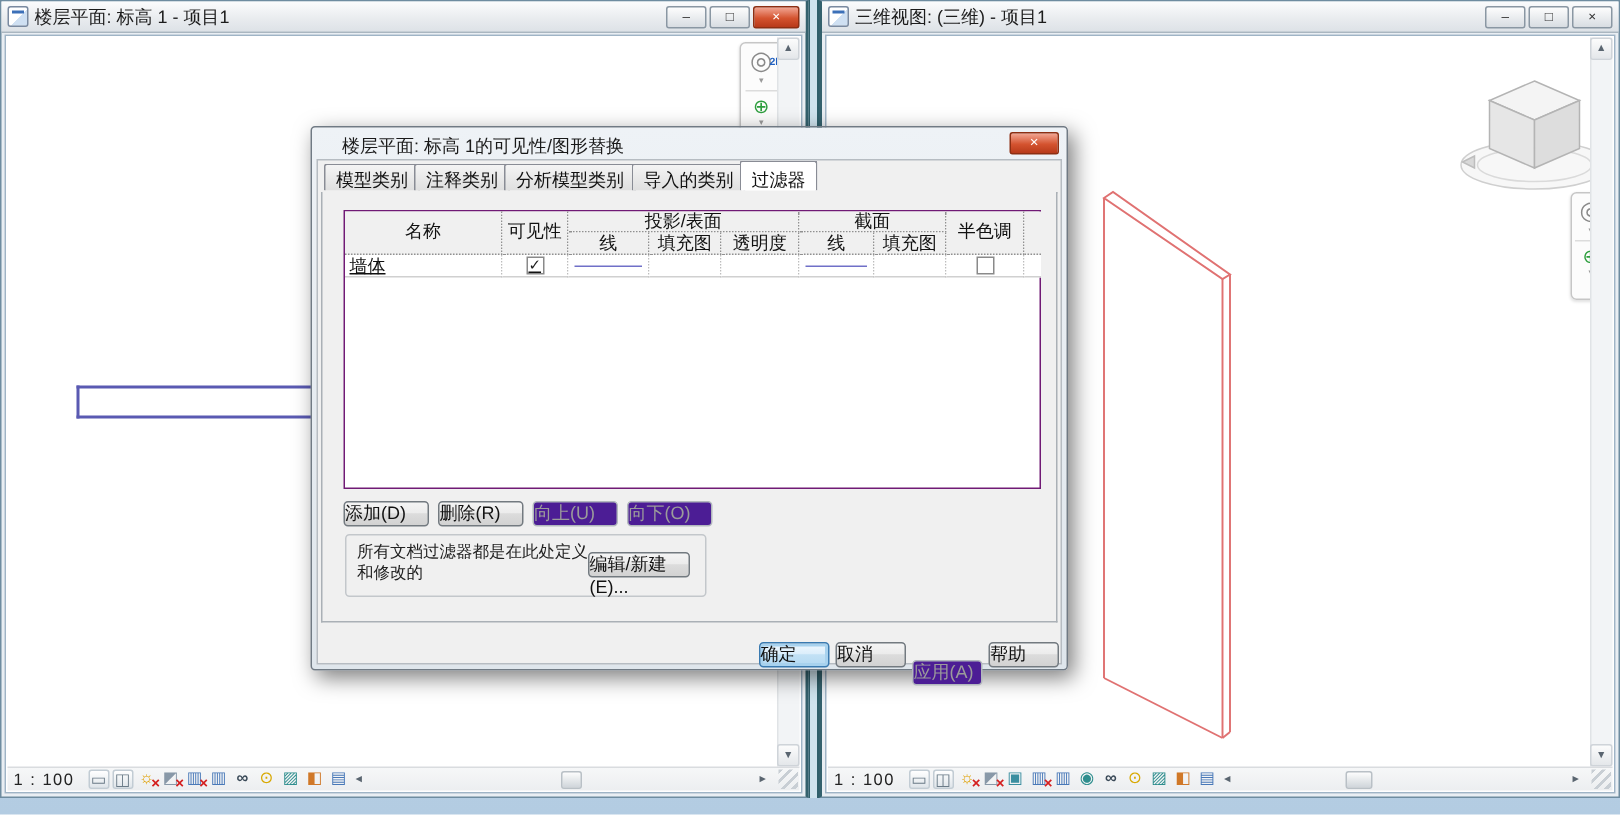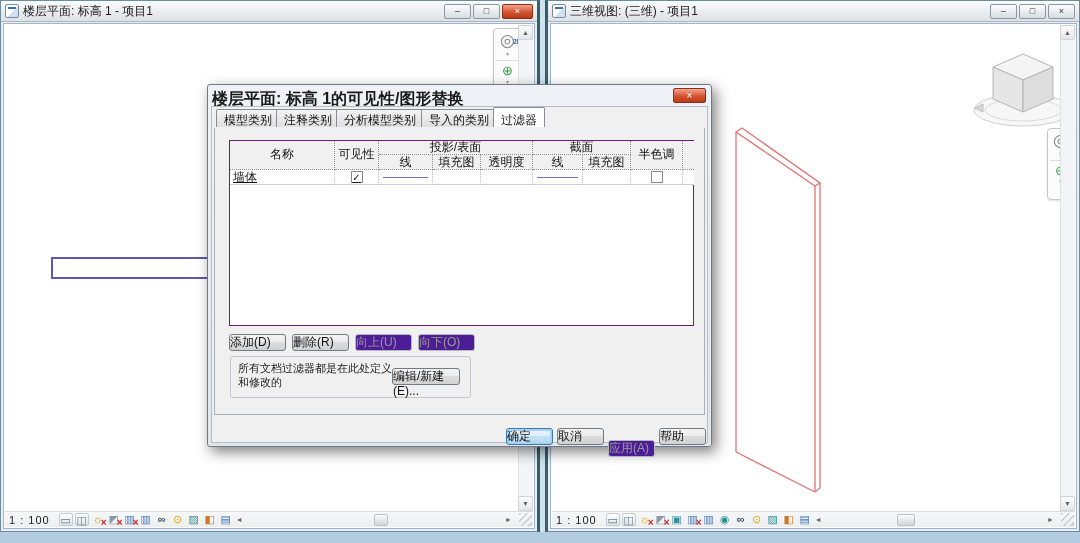--- a/index.html
+++ b/index.html
@@ -67,21 +67,21 @@
   .nav-caret { font-size:6px; color:#9a9a9a; line-height:6px; }
   .nav-sep { width:21px; border-top:1px solid #dcdcdc; margin:2px 0; }
   .nav-zoom { font-size:13px; color:#2e9e3e; line-height:14px; }
   
   .plan-wall { position:absolute; left:47px; top:233px; width:163px; height:22px;
                border:2px solid #5a5ab2; border-right:none; background:#fff; }
   
   .dialog { position:absolute; left:207px; top:84px; width:505px; height:363px;
             background:linear-gradient(#eef2f6,#dfe6ec); border:1px solid #707a84;
             border-radius:3px; box-shadow:4px 5px 14px rgba(0,0,0,.5); z-index:50; }
-  .dlg-title { position:absolute; left:4px; top:4px; font-size:16px; color:#1a1a1a; white-space:nowrap;font-weight:bold;}
+  .dlg-title { position:absolute; left:20px; top:4px; font-size:12px; color:#1a1a1a; white-space:nowrap;}
   .dlg-close { position:absolute; right:5px; top:3px; width:33px; height:15px;
                background:linear-gradient(#f2a693,#d4532f 55%,#b83a1a); border:1px solid #8d2f13;
                border-radius:2px; color:#fff; font-size:10px; line-height:13px; text-align:center; }
   .dlg-body { position:absolute; left:3px; right:3px; top:21px; bottom:3px; background:#f0f0f0;
               border:1px solid #b6bcc2; }
   .tab { position:absolute; top:2px; height:18px; padding:2px 7px 0; font-size:12px;
          border:1px solid #898c95; border-bottom:none; border-radius:2px 2px 0 0;
          background:linear-gradient(#f4f4f4,#dfdfdf); white-space:nowrap; }
   .tab.active { top:0; height:20px; background:#fff; z-index:2; padding-top:4px; }
   .tabline { position:absolute; left:2px; right:2px; top:21px; height:0; border-top:1px solid #898c95; }

